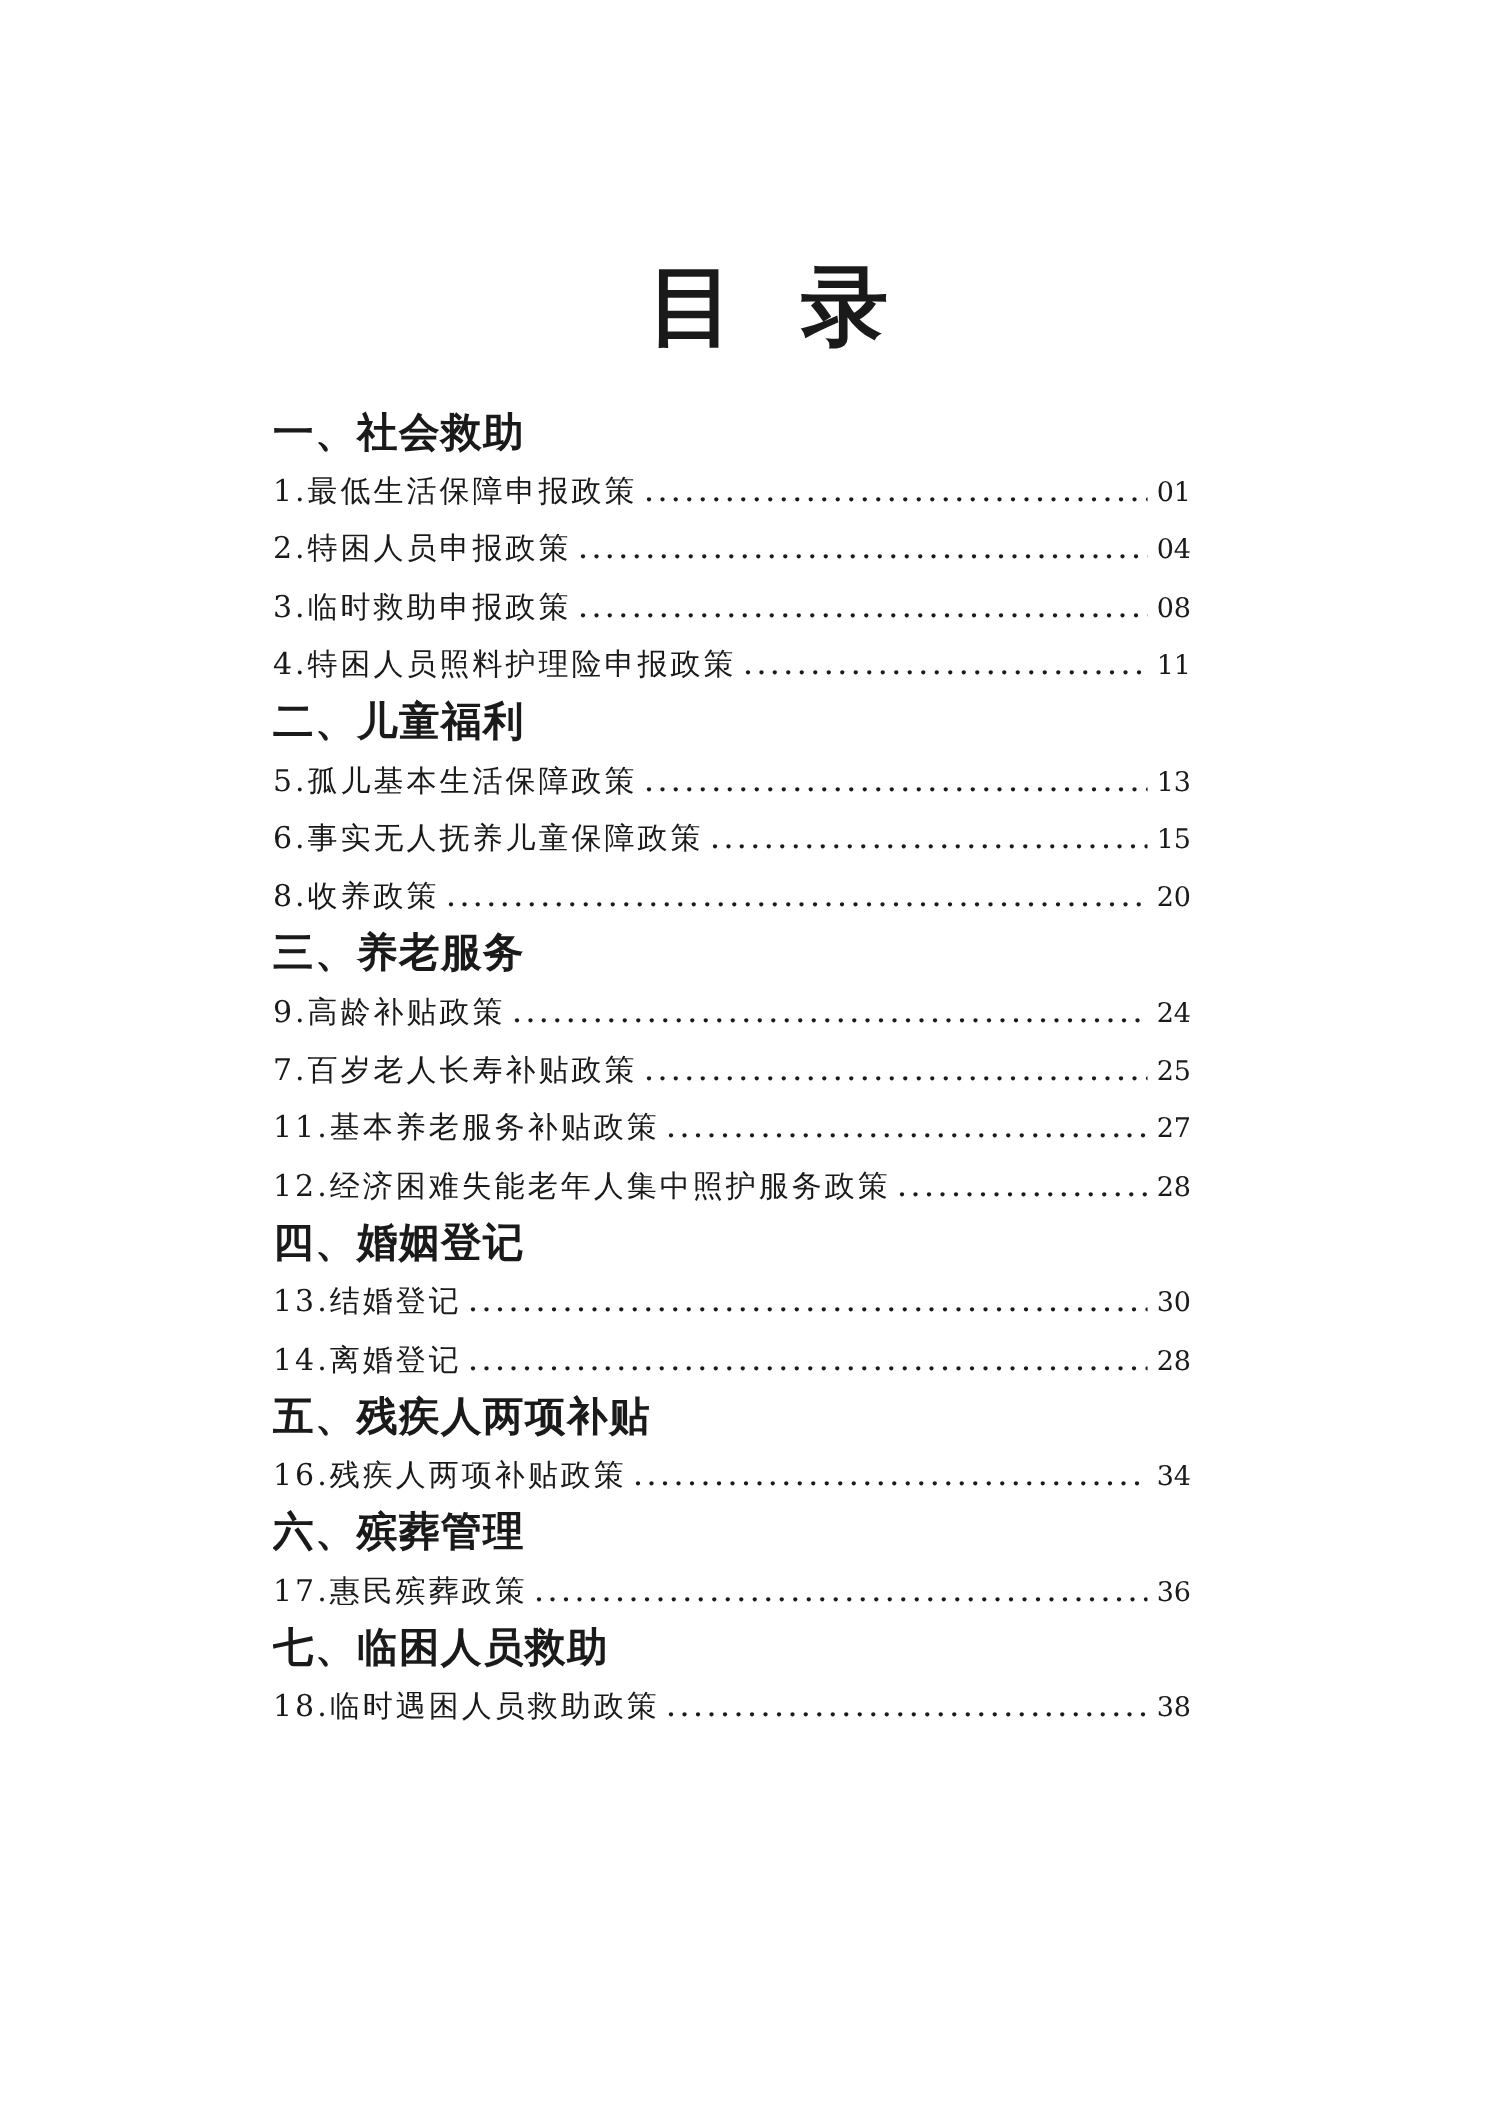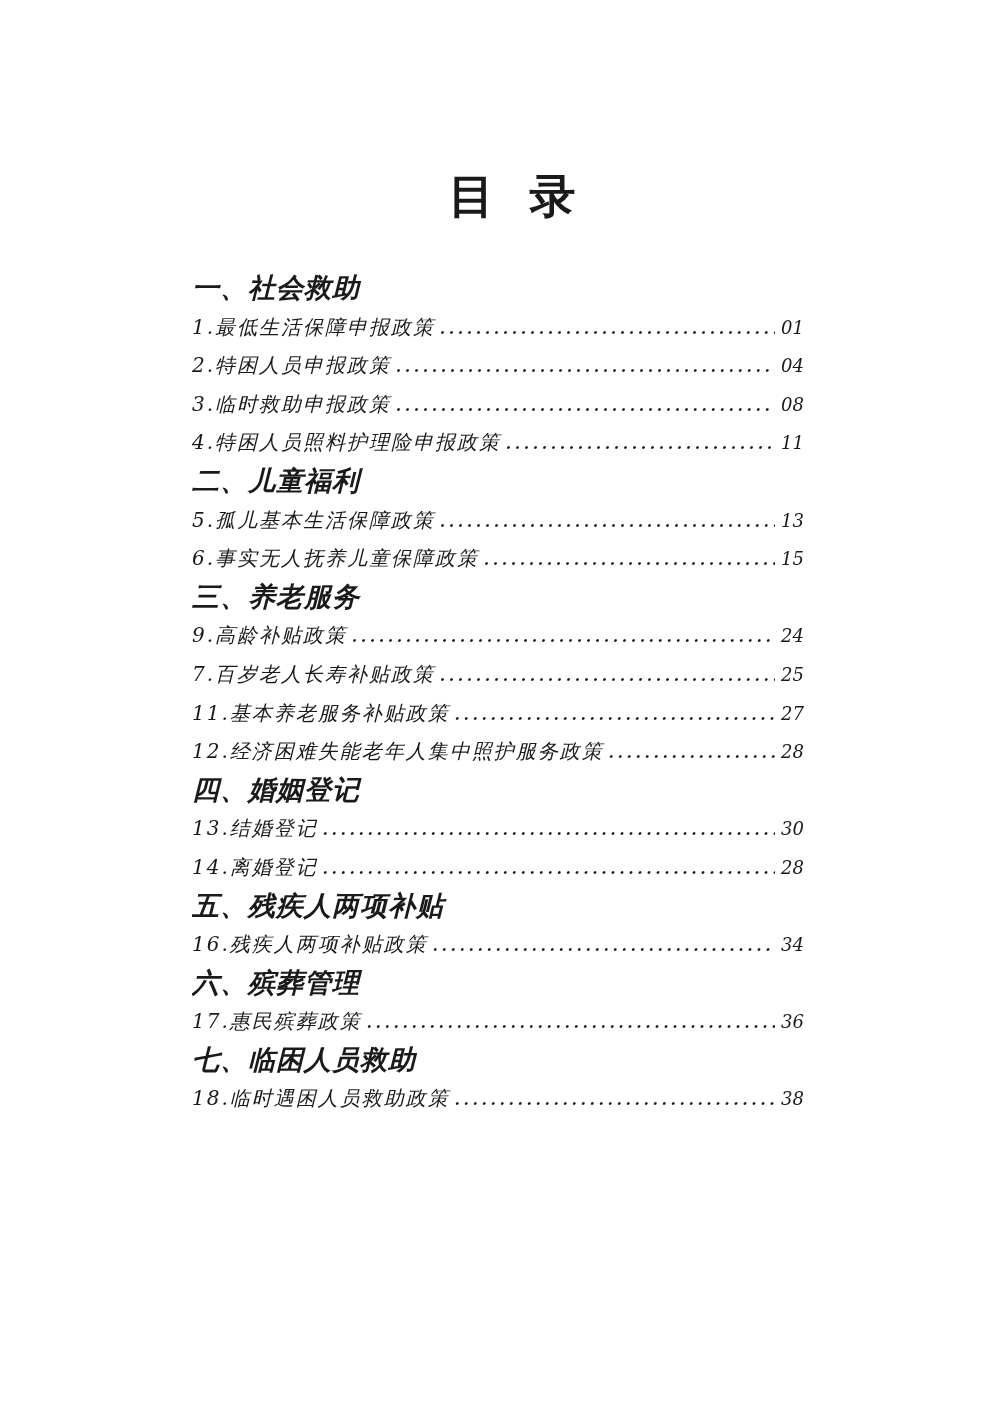--- a/index.html
+++ b/index.html
@@ -14,33 +14,32 @@
     color: #1a1a1a;
     font-family: "DejaVu Serif", "Liberation Serif", serif;
     overflow: hidden;
   }
   .page-title {
     position: absolute;
     top: 166px;
     left: 0;
     right: 0;
     text-align: center;
-    font-size: 46px;
+    font-size: 58px;
     font-weight: bold;
     letter-spacing: 4px;
-    font-family: Liberation Serif, serif;
+    font-family: Liberation Sans, sans-serif;
     white-space: pre;
     padding-left: 28px;
   }
   .toc {
     position: absolute;
     top: 269px;
-    left: 192px;
+    left: 182px;
     width: 612px;
-    font-style: italic;
   }
   .row {
     display: flex;
     align-items: baseline;
     height: 38.6px;
     line-height: 38.6px;
     overflow: hidden;
   }
   .row.heading {
     font-family: "Liberation Sans", "DejaVu Sans", sans-serif;
@@ -110,20 +109,25 @@
   <div class="row entry">
     <span class="label">5.孤儿基本生活保障政策</span>
     <span class="leader"></span>
     <span class="pagenum">13</span>
   </div>
   <div class="row entry">
     <span class="label">6.事实无人抚养儿童保障政策</span>
     <span class="leader"></span>
     <span class="pagenum">15</span>
   </div>
+  <div class="row entry">
+    <span class="label">8.收养政策</span>
+    <span class="leader"></span>
+    <span class="pagenum">20</span>
+  </div>
 
   <div class="row heading">
     <span>三、养老服务</span>
   </div>
   <div class="row entry">
     <span class="label">9.高龄补贴政策</span>
     <span class="leader"></span>
     <span class="pagenum">24</span>
   </div>
   <div class="row entry">

